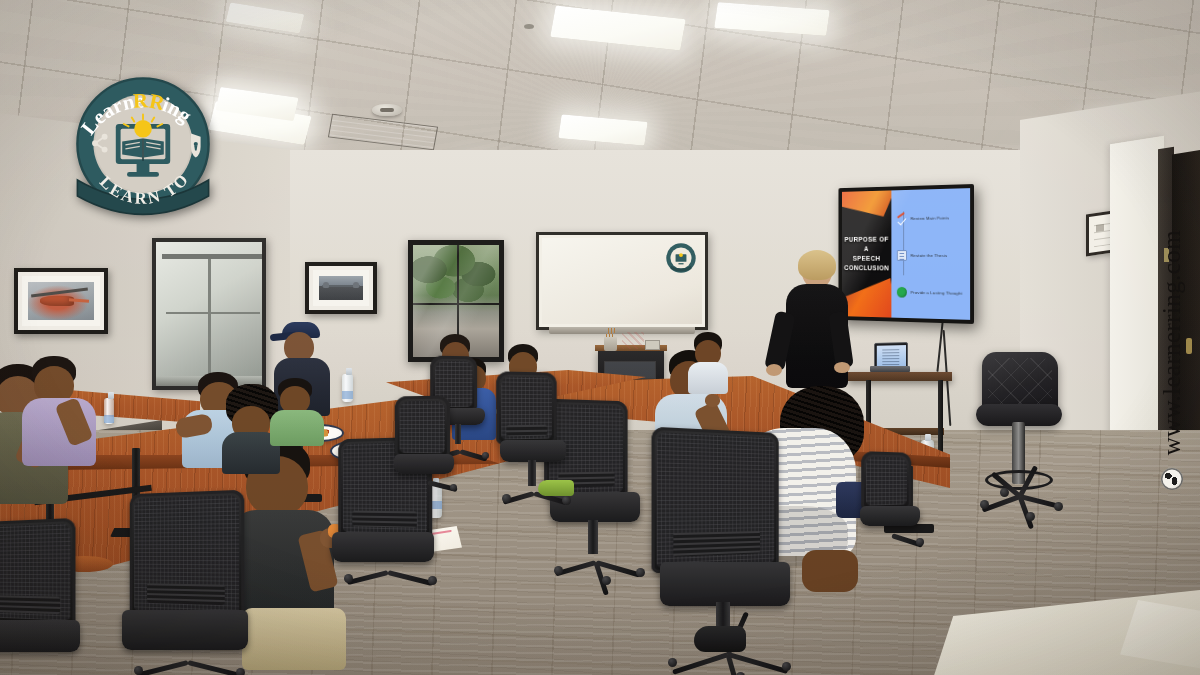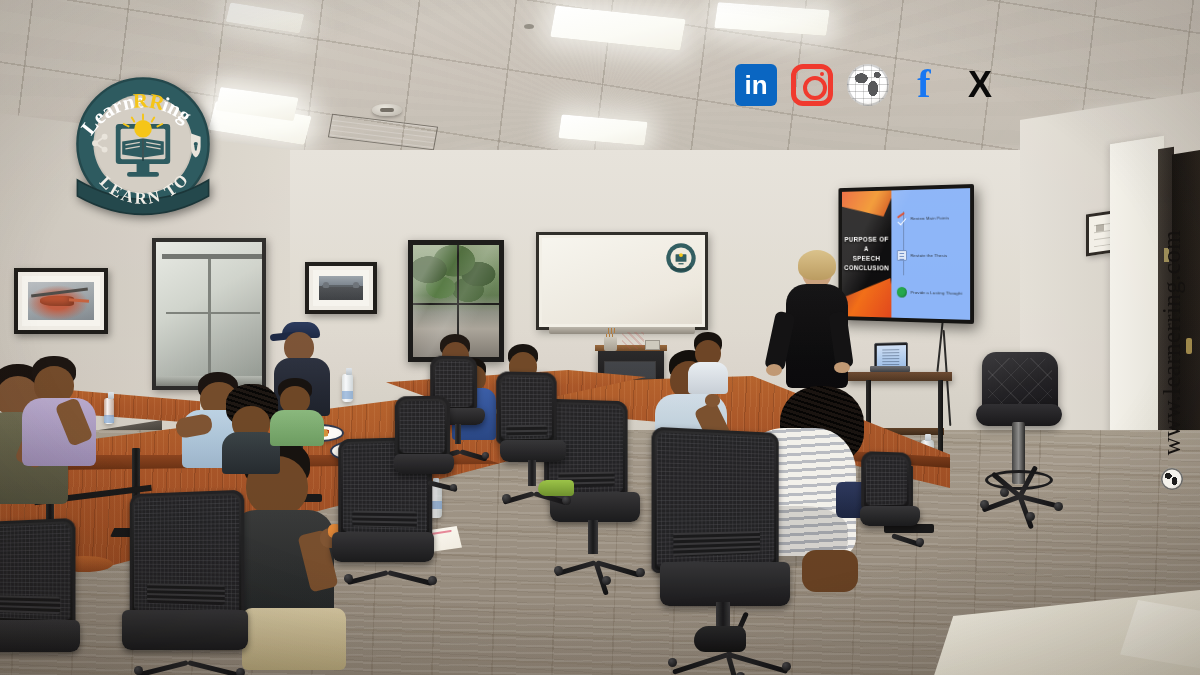--- a/index.html
+++ b/index.html
@@ -1080,32 +1080,19 @@
         <textPath href="#arcTop" startOffset="61%">ing</textPath>
       </text>
 
       <path d="M18 140 Q100 188 182 140 L182 160 Q100 206 18 160 Z" fill="#24484c" stroke="#1b3639" stroke-width="2"></path>
       <text class="logo-ring-text" font-size="21" fill="#f2efe8" letter-spacing="3">
         <textPath href="#arcBot" startOffset="11%">LEARN TO LEAD</textPath>
       </text>
     </svg>
   </div>
 
-  <div id="social-bar" class="abs">
-    <div class="soc soc-li">
-      <span>in</span>
-    </div>
-    <div class="soc soc-ig"></div>
-    <div class="soc soc-globe"></div>
-    <div class="soc soc-fb">
-      <span>f</span>
-    </div>
-    <div class="soc soc-x">
-      <span>X</span>
-    </div>
-  </div>
 
   <div id="url-vertical" class="abs">
     <span class="urltext">www.learnerring.com</span>
   </div>
   <div id="url-globe" class="abs"></div>
 
 </div>
 
 </body></html>

